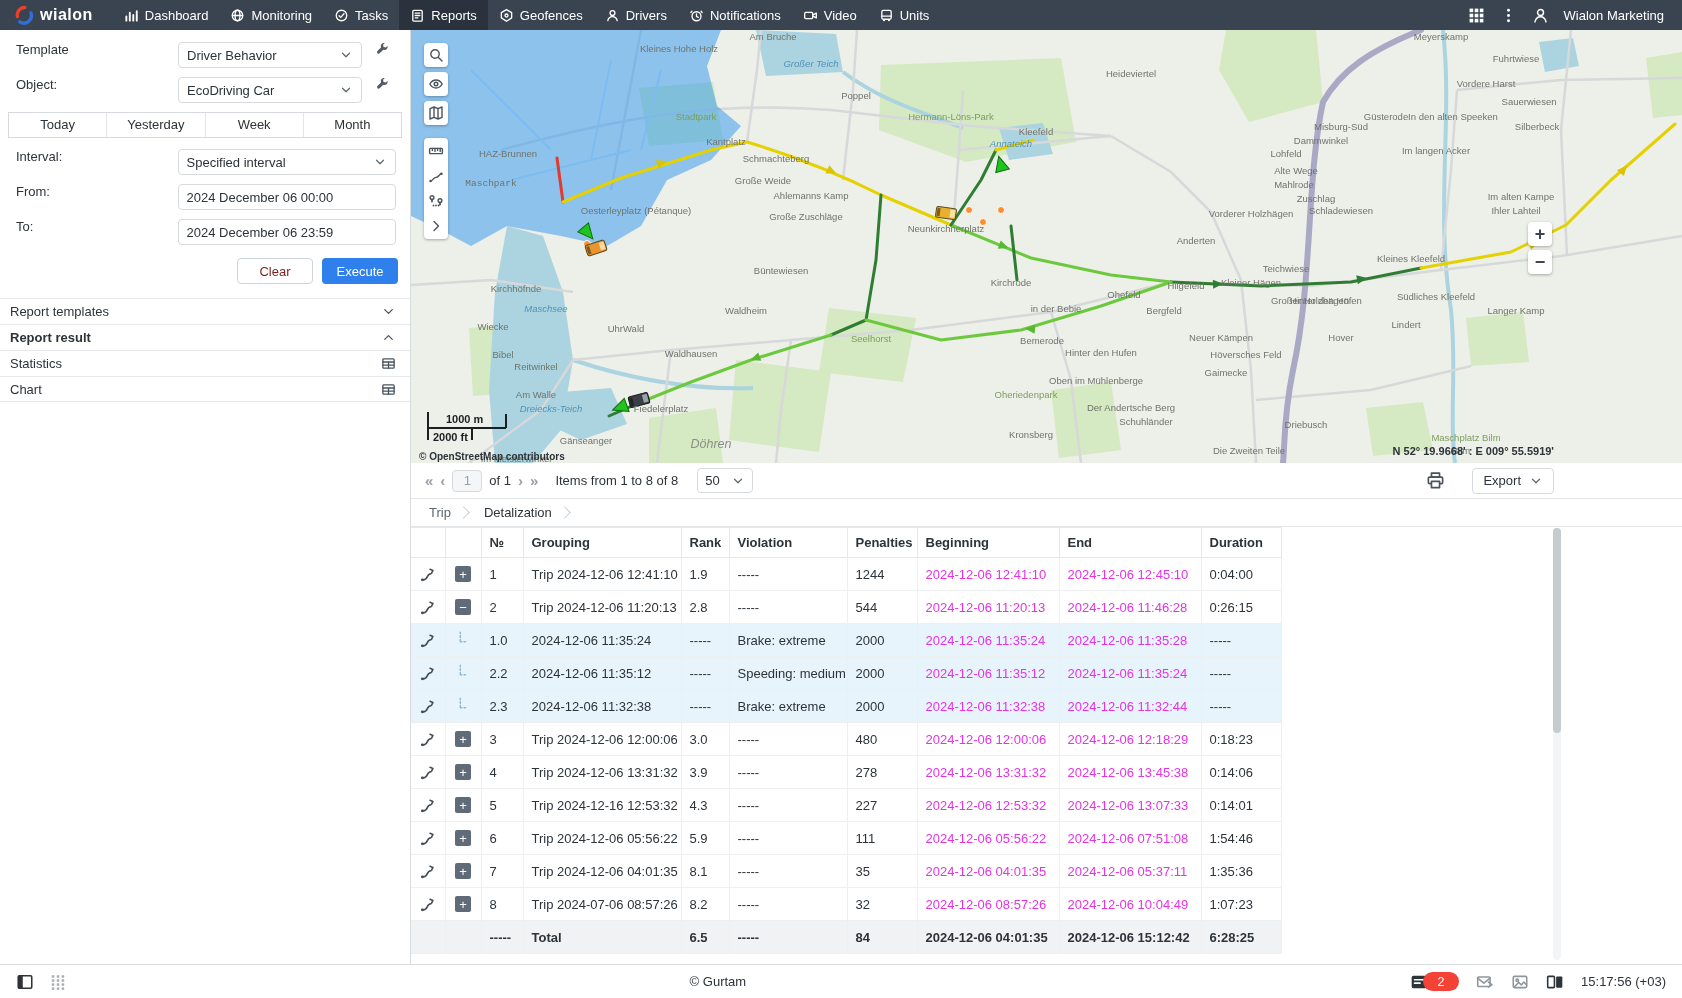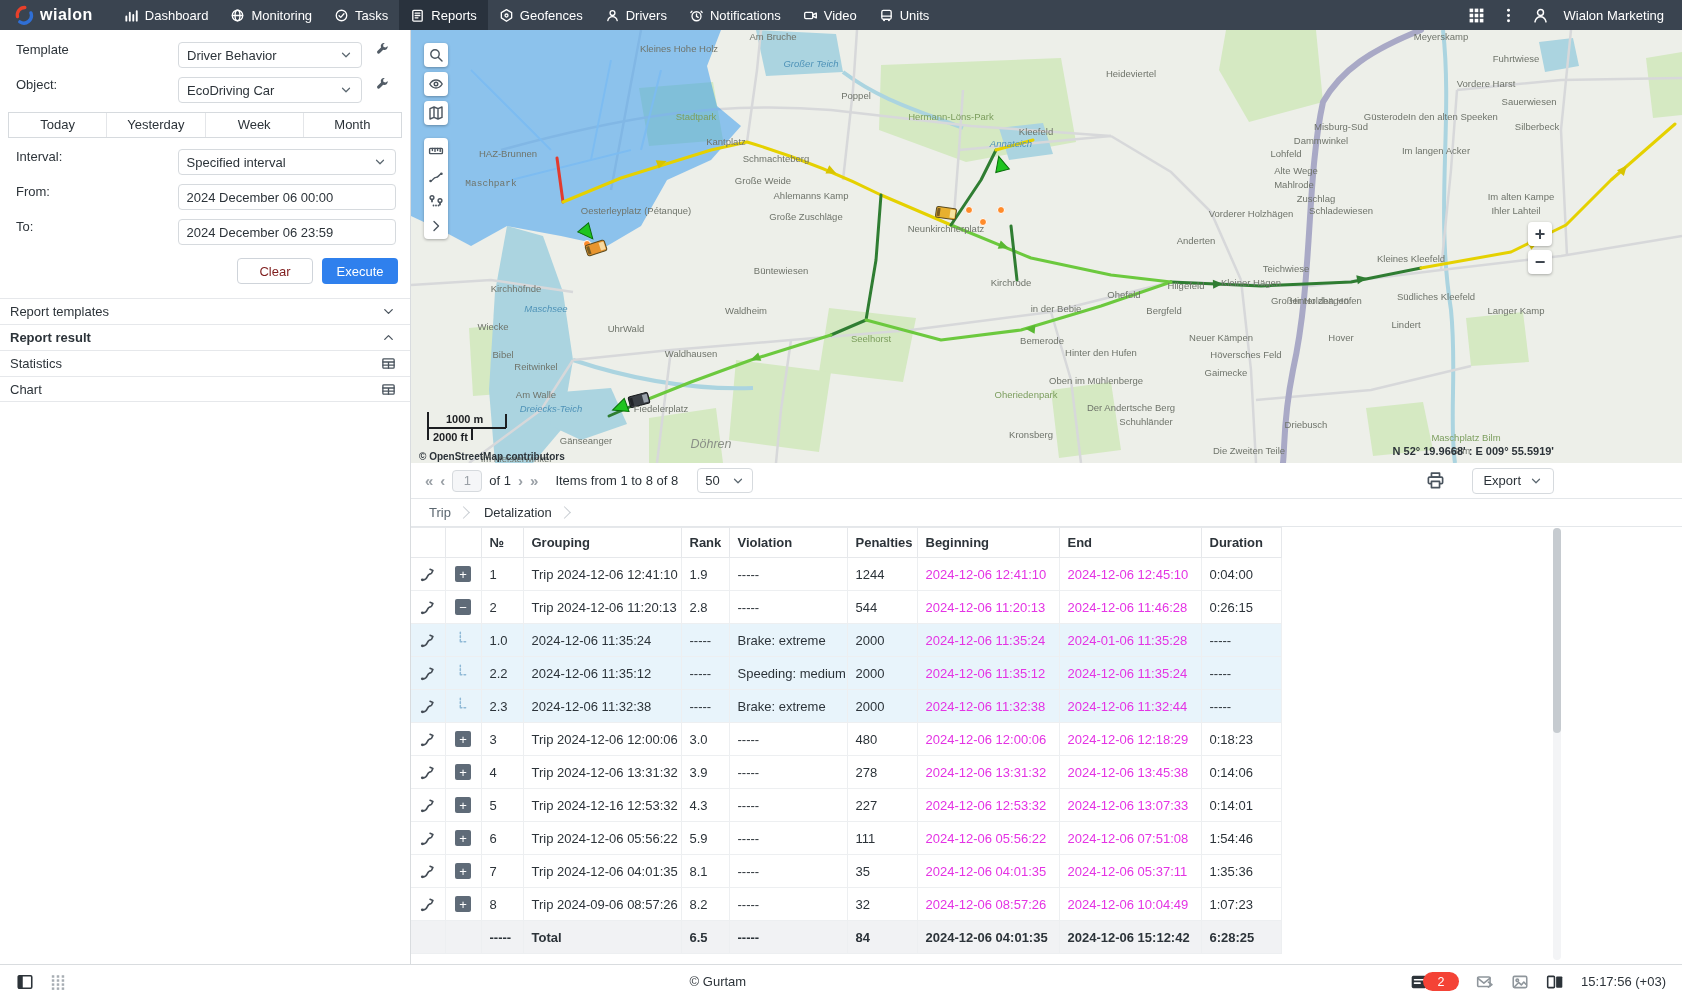--- a/index.html
+++ b/index.html
@@ -744,21 +744,21 @@
                     <svg viewBox="0 0 16 16" fill="none" stroke="currentColor" stroke-width="1.4" stroke-linecap="round" stroke-linejoin="round">
                       <path d="M5 2v9M5 11h6.5" stroke-dasharray="1.5 2"></path>
                     </svg>
                   </span></td>
                 <td>1.0</td>
                 <td>2024-12-06 11:35:24</td>
                 <td>-----</td>
                 <td>Brake: extreme</td>
                 <td>2000</td>
                 <td class="dt">2024-12-06 11:35:24</td>
-                <td class="dt">2024-01-06 11:35:28</td>
+                <td class="dt">2024-12-06 11:35:28</td>
                 <td>-----</td>
               </tr>
               <tr class="sub">
                 <td class="c-ic"><span class="rowic">
                     <svg viewBox="0 0 16 16" fill="none" stroke="currentColor" stroke-width="1.4" stroke-linecap="round" stroke-linejoin="round">
                       <path d="M3.6 13.2c5 0 2.4-5 7-5.4"></path>
                       <path d="M9.8 3.8l2.6 1-1.2 2.4"></path>
                       <path d="M3 13.2h.01" stroke-width="2.6"></path>
                     </svg>
                   </span></td>
@@ -891,21 +891,21 @@
               <tr class="trip">
                 <td class="c-ic"><span class="rowic">
                     <svg viewBox="0 0 16 16" fill="none" stroke="currentColor" stroke-width="1.4" stroke-linecap="round" stroke-linejoin="round">
                       <path d="M3.6 13.2c5 0 2.4-5 7-5.4"></path>
                       <path d="M9.8 3.8l2.6 1-1.2 2.4"></path>
                       <path d="M3 13.2h.01" stroke-width="2.6"></path>
                     </svg>
                   </span></td>
                 <td class="c-ex"><span class="exbtn">+</span></td>
                 <td>8</td>
-                <td>Trip 2024-09-06 08:57:26</td>
+                <td>Trip 2024-07-06 08:57:26</td>
                 <td>8.2</td>
                 <td>-----</td>
                 <td>32</td>
                 <td class="dt">2024-12-06 08:57:26</td>
                 <td class="dt">2024-12-06 10:04:49</td>
                 <td>1:07:23</td>
               </tr>
               <tr class="total">
                 <td class="c-ic"></td>
                 <td class="c-ex"></td>

